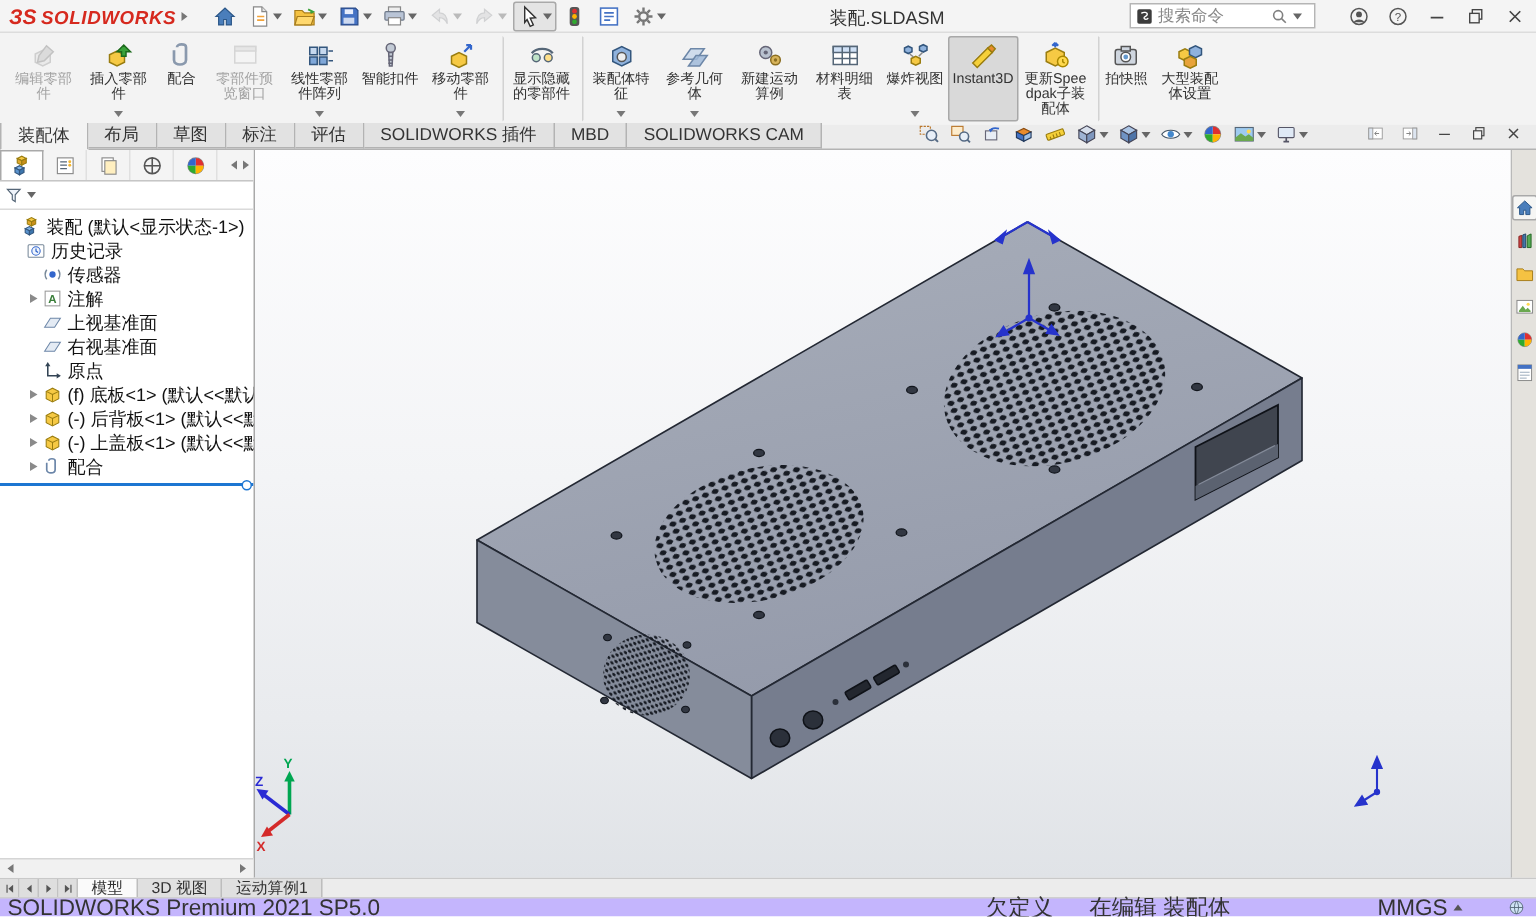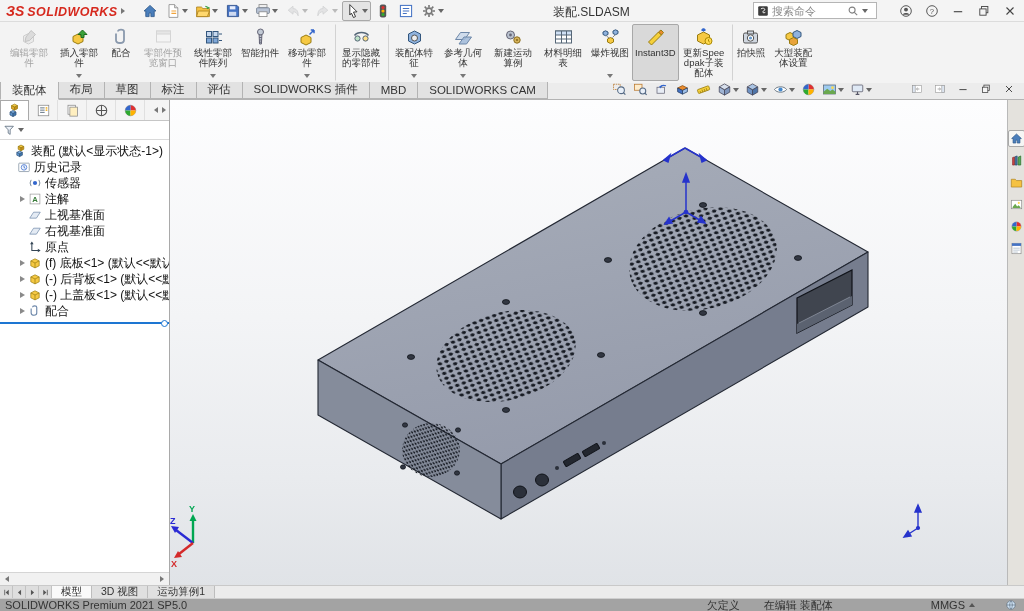--- a/index.html
+++ b/index.html
@@ -98,22 +98,22 @@
 
   
   .bottomrow { height:13px; background:#ececec; border-top:1px solid #c9c9c9; display:flex; align-items:stretch; }
   .btn-nav { display:flex; }
   .nav-btn { width:13px; display:flex; align-items:center; justify-content:center;
     background:#dedede; border-right:1px solid #c2c2c2; }
   .nav-btn .ic { width:9px; height:9px; }
   .btab { padding:0 9px; font-size:10.5px; display:flex; align-items:center; background:#e0e0e0;
     border-right:1px solid #bdbdbd; color:#333; }
   .btab.active { background:#fafafa; }
-  .statusbar { height:13px; background:#a3a3a3; border-top:1px solid #cfcfcf;
-    display:flex; align-items:center; font-size:11px; color:#333; padding:0 5px; }
+  .statusbar { height:13px; background:#c4b5fd; border-top:1px solid #cfcfcf;
+    display:flex; align-items:center; font-size:15px; color:#333; padding:0 5px; }
   .sb-right { margin-left:auto; display:flex; align-items:center; }
   .sb-item { margin-right:24px; }
   .sb-editing { margin-right:98px; }
   .sb-units { margin-right:4px; }
   .caret-up { width:0;height:0;border-left:3px solid transparent;border-right:3px solid transparent;
     border-bottom:4px solid #555; display:inline-block; margin-right:30px; }
   .sb-globe { width:12px; height:12px; margin-right:2px; }
 </style>
 </head>
 <body>

